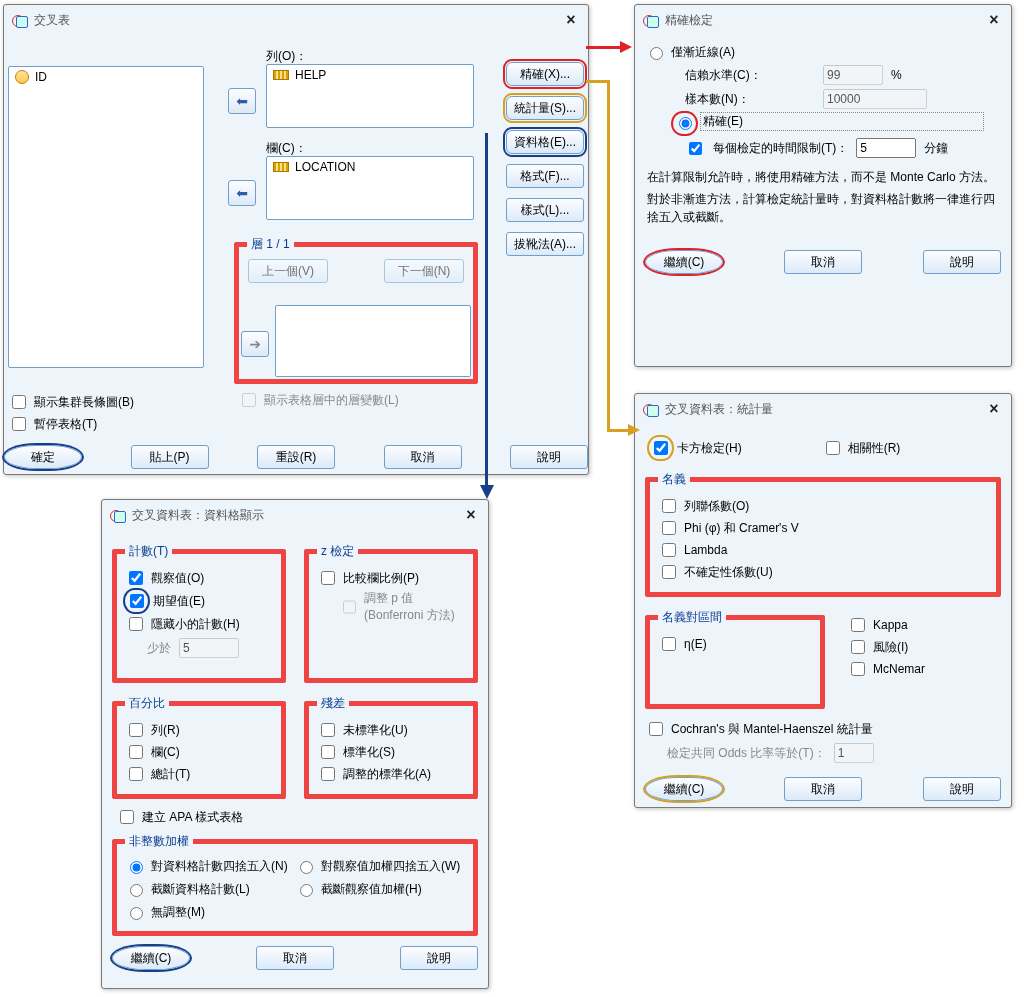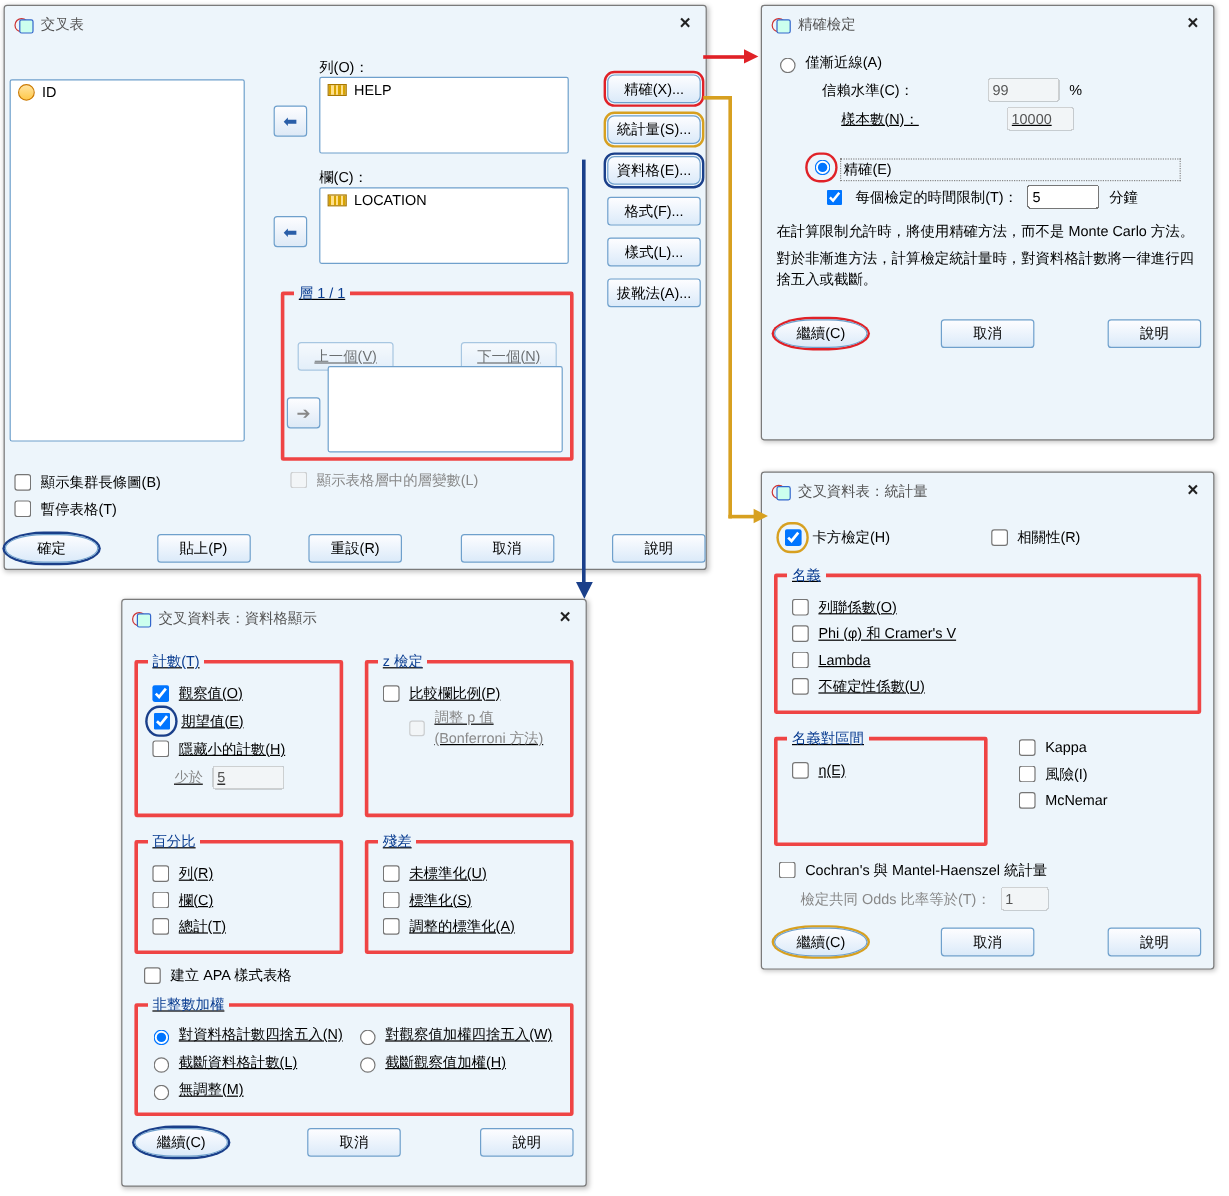--- a/index.html
+++ b/index.html
@@ -28,21 +28,21 @@
   .body { padding: 6px 10px 10px 10px; }
 
   .btn {
     display: inline-flex; align-items:center; justify-content:center;
     height: 24px; padding: 0 10px;
     background: linear-gradient(#fdfdff,#dbeaf9);
     border: 1px solid #6fa0cc; border-radius: 3px;
     color: #000; cursor: pointer;
     white-space: nowrap;
   }
-  .btn:disabled, .btn.disabled { opacity:.55; cursor:default;margin-top:26px; }
+  .btn:disabled, .btn.disabled { opacity:.55; cursor:default; }
   .btn-wide { width: 78px; }
   .btn-row { display:flex; gap:8px; justify-content:space-between; margin-top:10px; }
 
   .side-btn-col { display:flex; flex-direction:column; gap:10px; }
   .side-btn { width: 78px; }
 
   .icon-btn {
     width: 28px; height: 26px;
     background: linear-gradient(#fdfdff,#dde9f6);
     border: 1px solid #6fa0cc; border-radius: 3px;
@@ -59,22 +59,22 @@
     width:14px; height:14px; display:inline-block; position:relative;
   }
   .var-icon::before{content:'';position:absolute;inset:0;border:1px solid #cc7a00;background:linear-gradient(#ffe3a0,#ffc94a);border-radius:50%;}
   .ruler-icon {
      width:16px; height:10px; display:inline-block;
      background: repeating-linear-gradient(90deg,#d8a300 0 2px,#ffe08a 2px 4px);
      border:1px solid #a97800;
   }
 
   fieldset.group {
-    border: 3px solid #ef4444; border-radius: 2px;
-    margin: 6px 0; padding: 6px 8px 8px 8px; text-decoration: underline;
+    border: 5px solid #ef4444; border-radius: 2px;
+    margin: 6px 0; padding: 6px 8px 8px 8px;
   }
   fieldset.group > legend { color: #0a3d91; padding: 0 4px; }
 
   .lbl { color:#000; }
   .disabled-text { color:#888; }
 
   
   .ring-red   { outline:2px solid #e02127; outline-offset:1px; border-radius:6px; }
   .ring-gold  { outline:2px solid #d7a020; outline-offset:1px; border-radius:6px; }
   .ring-navy  { outline:2px solid #1a3f8a; outline-offset:1px; border-radius:6px; }
@@ -84,21 +84,21 @@
 
   
   .guide-arrow {
     position:absolute; pointer-events:none;
   }
   .shaft { position:absolute; background:currentColor; }
   .ahead { position:absolute; width:0; height:0; border-style:solid; }
 
   .chk { display:flex; align-items:center; gap:5px; margin:2px 0; }
   .chk input { width:14px; height:14px; }
-  .rad { display:flex; align-items:flex-end; gap:5px; margin:2px 0; }
+  .rad { display:flex; align-items:flex-start; gap:5px; margin:2px 0; }
 
   .two-col { display:flex; gap:18px; }
   .two-col > * { flex:1; }
 
   .small-label-row { display:flex; align-items:center; gap:8px; margin-top:4px; }
 
 </style>
 </head>
 <body>
 
@@ -196,25 +196,25 @@
   <div class="body">
     <div class="rad">
         <input type="radio" name="exm" style="">
         <span class="lbl">僅漸近線(A)</span>
       </div>
     <div class="small-label-row" style="margin-left:40px;">
       <span class="lbl" style="width:130px">信賴水準(C)：</span>
       <input class="spss-input" style="width: 60px;" disabled="" value="99">
       <span class="lbl">%</span>
     </div>
-    <div class="small-label-row" style="margin-left:56px;text-decoration:underline;">
+    <div class="small-label-row" style="margin-left:40px;">
       <span class="lbl" style="width:130px">樣本數(N)：</span>
-      <input class="spss-input" style="width: 56px;" disabled="" value="10000">
-    </div>
-    <div class="rad" style="margin-top:20px;padding-left:28px;">
+      <input class="spss-input" style="width: 104px;" disabled="" value="10000">
+    </div>
+    <div class="rad" style="margin-top:4px;padding-left:28px;">
       <span style="display:inline-block;padding:1px;" class="oval-ring-red">
         <input type="radio" name="exm" checked="" style="">
       </span>
       <span class="lbl" style="outline:1px dotted #888; padding:0 240px 0 2px;">精確(E)</span>
     </div>
     <div class="small-label-row" style="margin-left:40px;">
       <input type="checkbox" checked="" style="">
       <span class="lbl">每個檢定的時間限制(T)：</span>
       <input class="spss-input" style="width: 60px;" value="5">
       <span class="lbl">分鐘</span>

